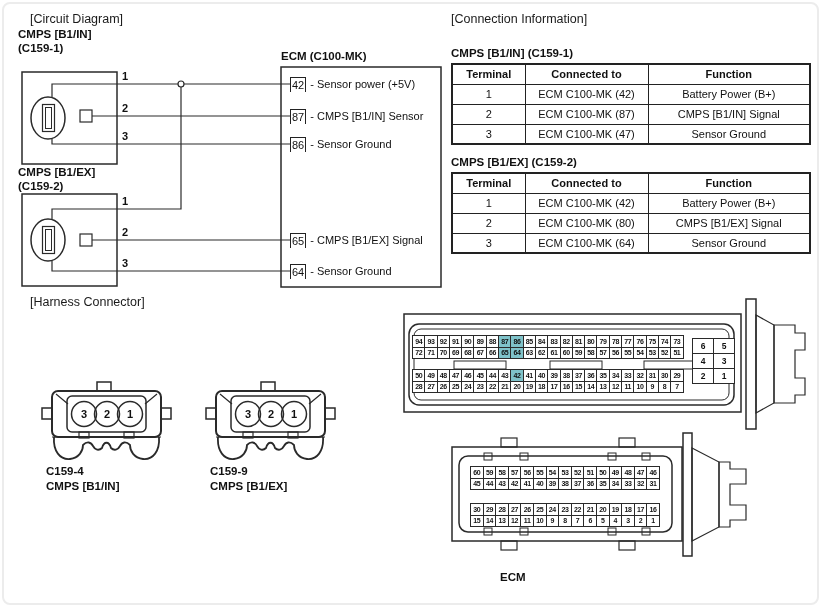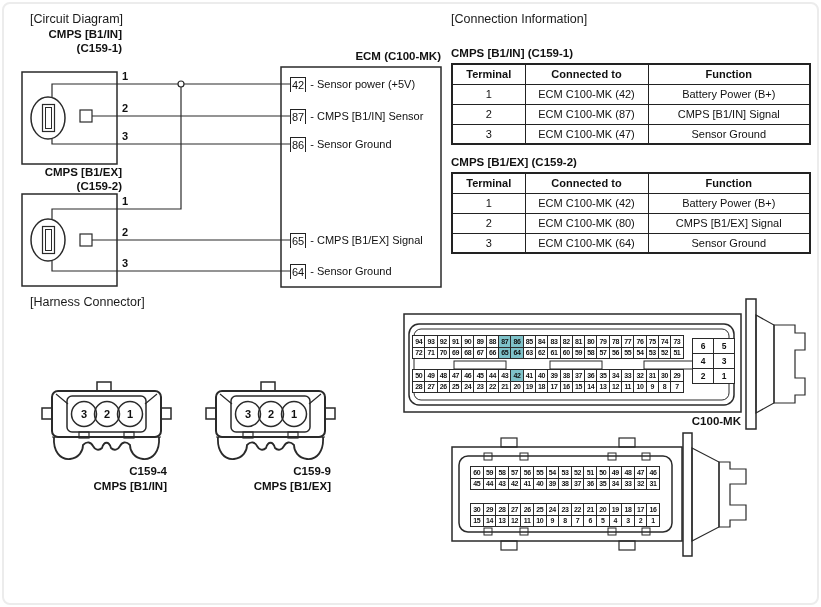--- a/index.html
+++ b/index.html
@@ -5,21 +5,21 @@
   * { margin:0; padding:0; box-sizing:border-box; }
   html,body { background:#fff; }
   body { font-family:"Liberation Sans", sans-serif; color:#111; }
   .card {
     position:relative; width:817px; height:603px; margin:2px;
     background:#fff; border:2px solid #ececec; border-radius:8px; overflow:hidden;
   }
   .abs { position:absolute; }
   .sec-title { font-size:12.5px; color:#1a1a1a; white-space:nowrap; }
   .bold-label { font-size:11.5px; font-weight:700; white-space:nowrap; }
-  .ctr { text-align:right; }
+  .ctr { text-align:left; }
   svg.lineart { position:absolute; left:0; top:0; z-index:1; }
   .txt-layer { position:absolute; left:0; top:0; width:100%; height:100%; z-index:2; }
 
   .pin-digit { position:absolute; width:14px; text-align:center; font-size:11px; font-weight:700; }
 
   .ecm-pin { position:absolute; display:flex; align-items:center; height:16px; font-size:11px; white-space:nowrap; }
   .pin-num {
     display:inline-block; min-width:16px; height:15px; line-height:14px; padding:0 1px;
     border:1px solid #222; border-bottom:none; text-align:center; margin-right:4px; background:#fff;
   }
@@ -243,21 +243,21 @@
     <div class="pin-digit" style="left:119px; top:404px;">1</div>
     <div class="pin-digit" style="left:237px; top:404px;">3</div>
     <div class="pin-digit" style="left:260px; top:404px;">2</div>
     <div class="pin-digit" style="left:283px; top:404px;">1</div>
 
     <div class="abs bold-label ctr" style="left:42px;  top:461px; width:121px;">C159-4</div>
     <div class="abs bold-label ctr" style="left:42px;  top:476px; width:121px;">CMPS [B1/IN]</div>
     <div class="abs bold-label ctr" style="left:206px; top:461px; width:121px;">C159-9</div>
     <div class="abs bold-label ctr" style="left:206px; top:476px; width:121px;">CMPS [B1/EX]</div>
 
-    <div class="abs bold-label ctr" style="left:400px; top:411px; width:337px;">C100-MK</div>
+    <div class="abs bold-label ctr" style="left:496px; top:567px; width:200px;">ECM</div>
   </div>
 
   <div class="pin-grid" id="mk-top" style="left: 408px; top: 331px; grid-template-columns: repeat(22, 11.3px); grid-auto-rows: 10.5px;">
       <div class="pin-cell" style="font-size: 7px;">94</div>
       <div class="pin-cell" style="font-size: 7px;">93</div>
       <div class="pin-cell" style="font-size: 7px;">92</div>
       <div class="pin-cell" style="font-size: 7px;">91</div>
       <div class="pin-cell" style="font-size: 7px;">90</div>
       <div class="pin-cell" style="font-size: 7px;">89</div>
       <div class="pin-cell" style="font-size: 7px;">88</div>

